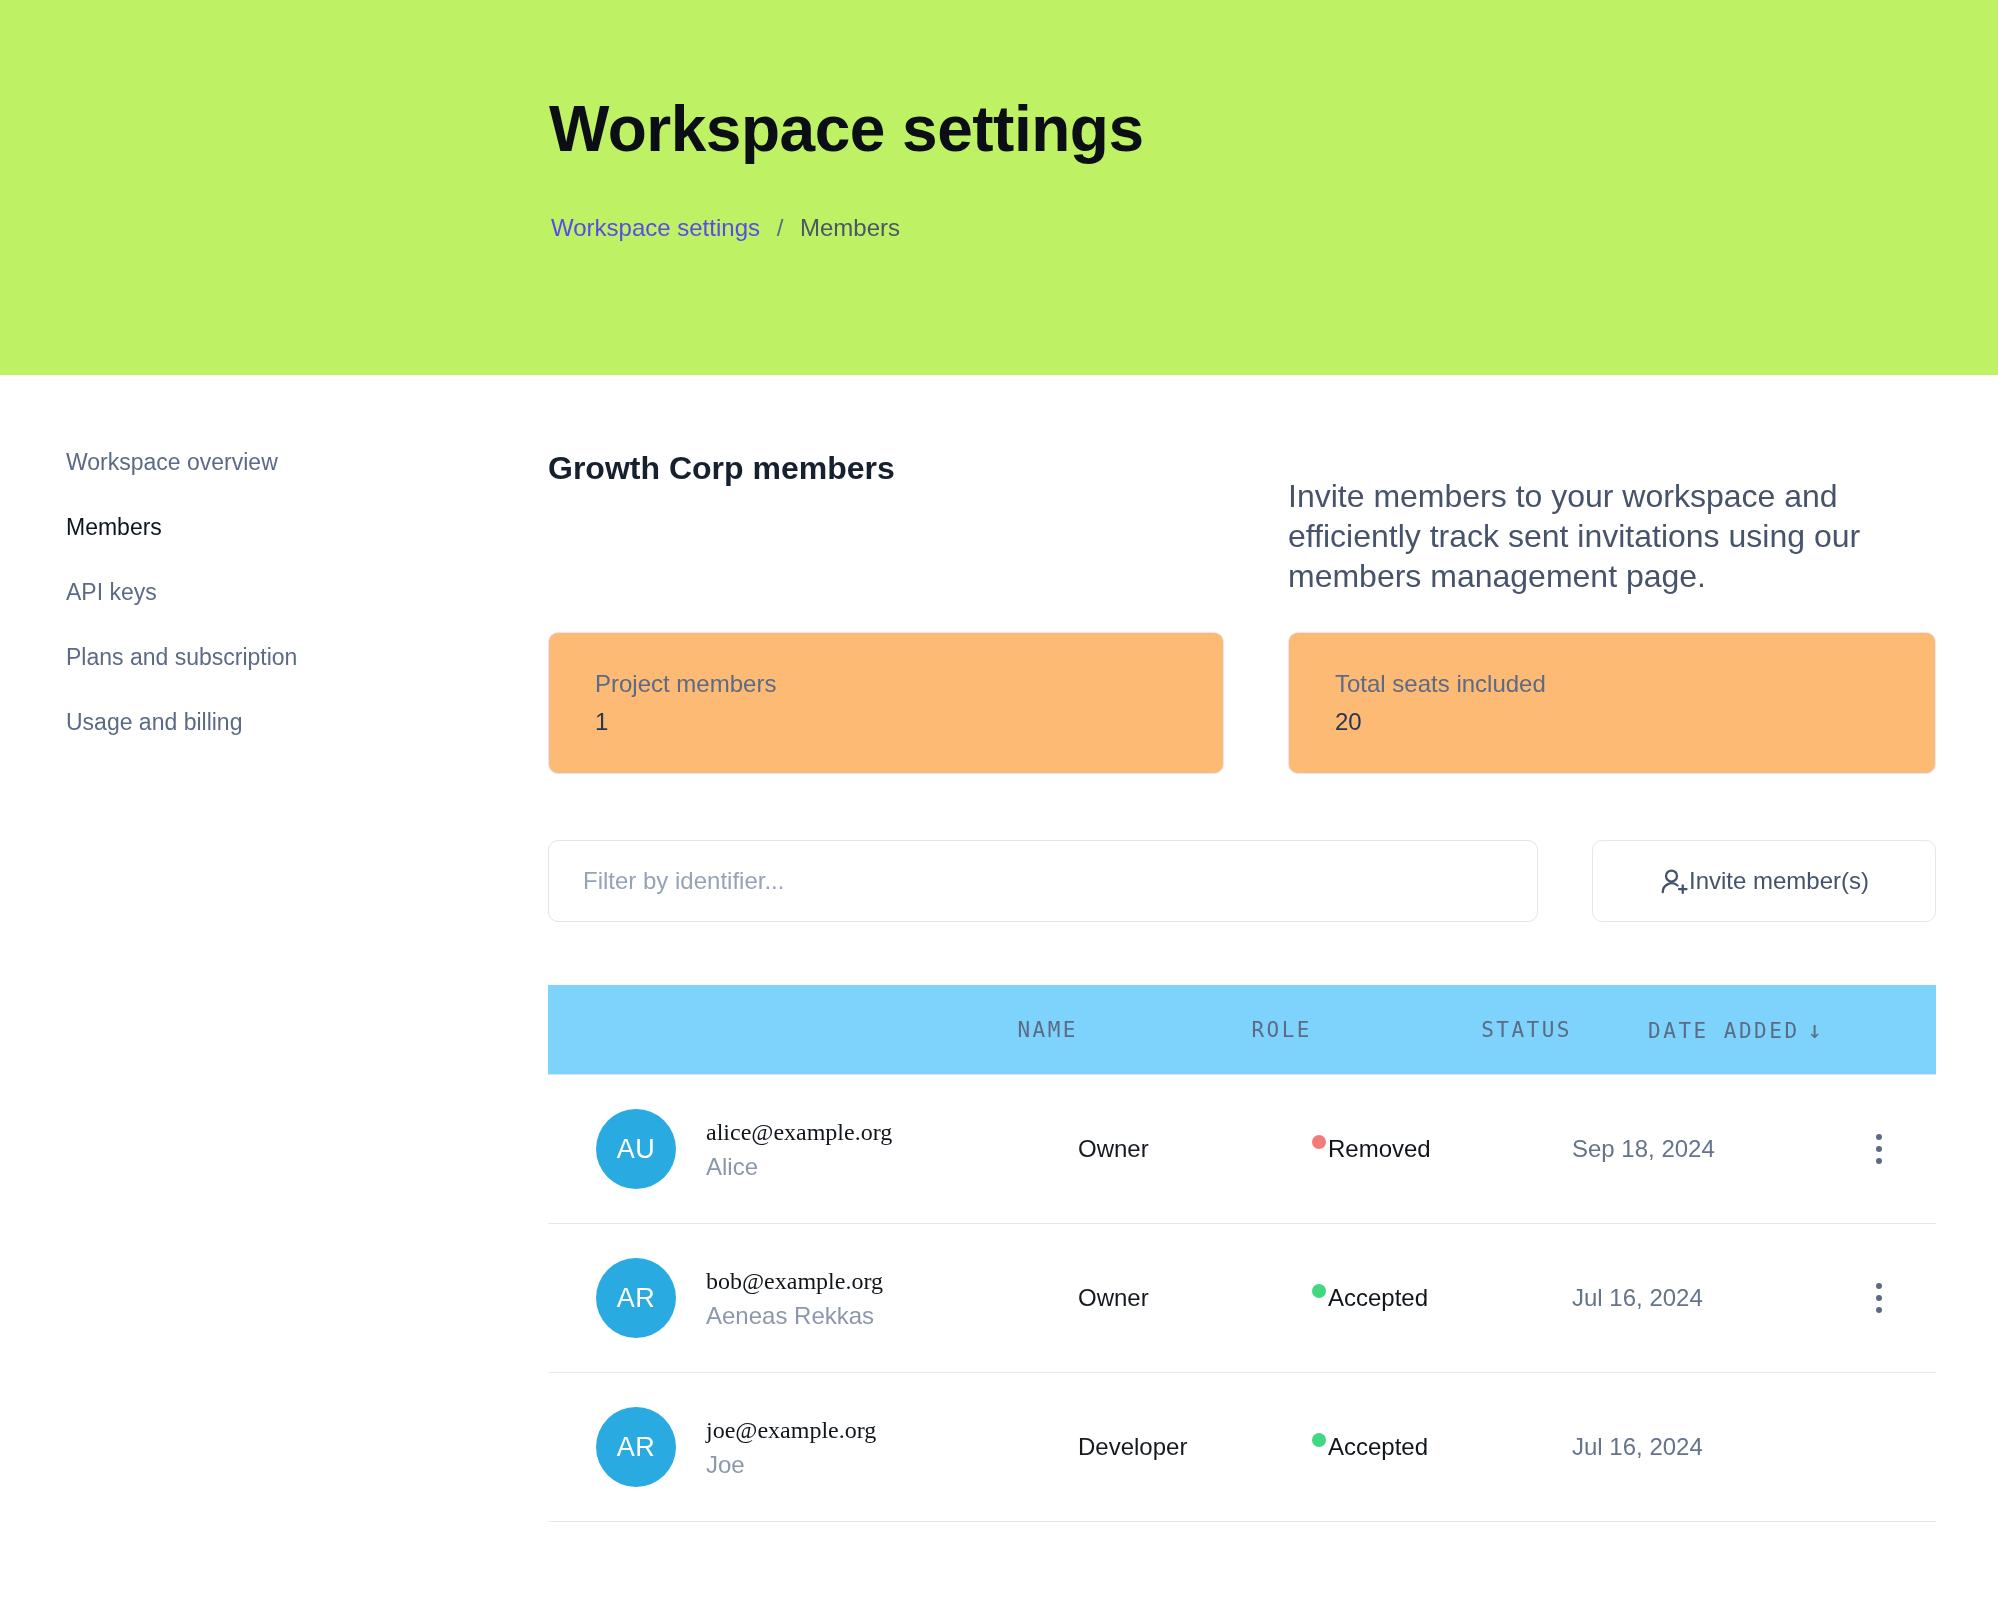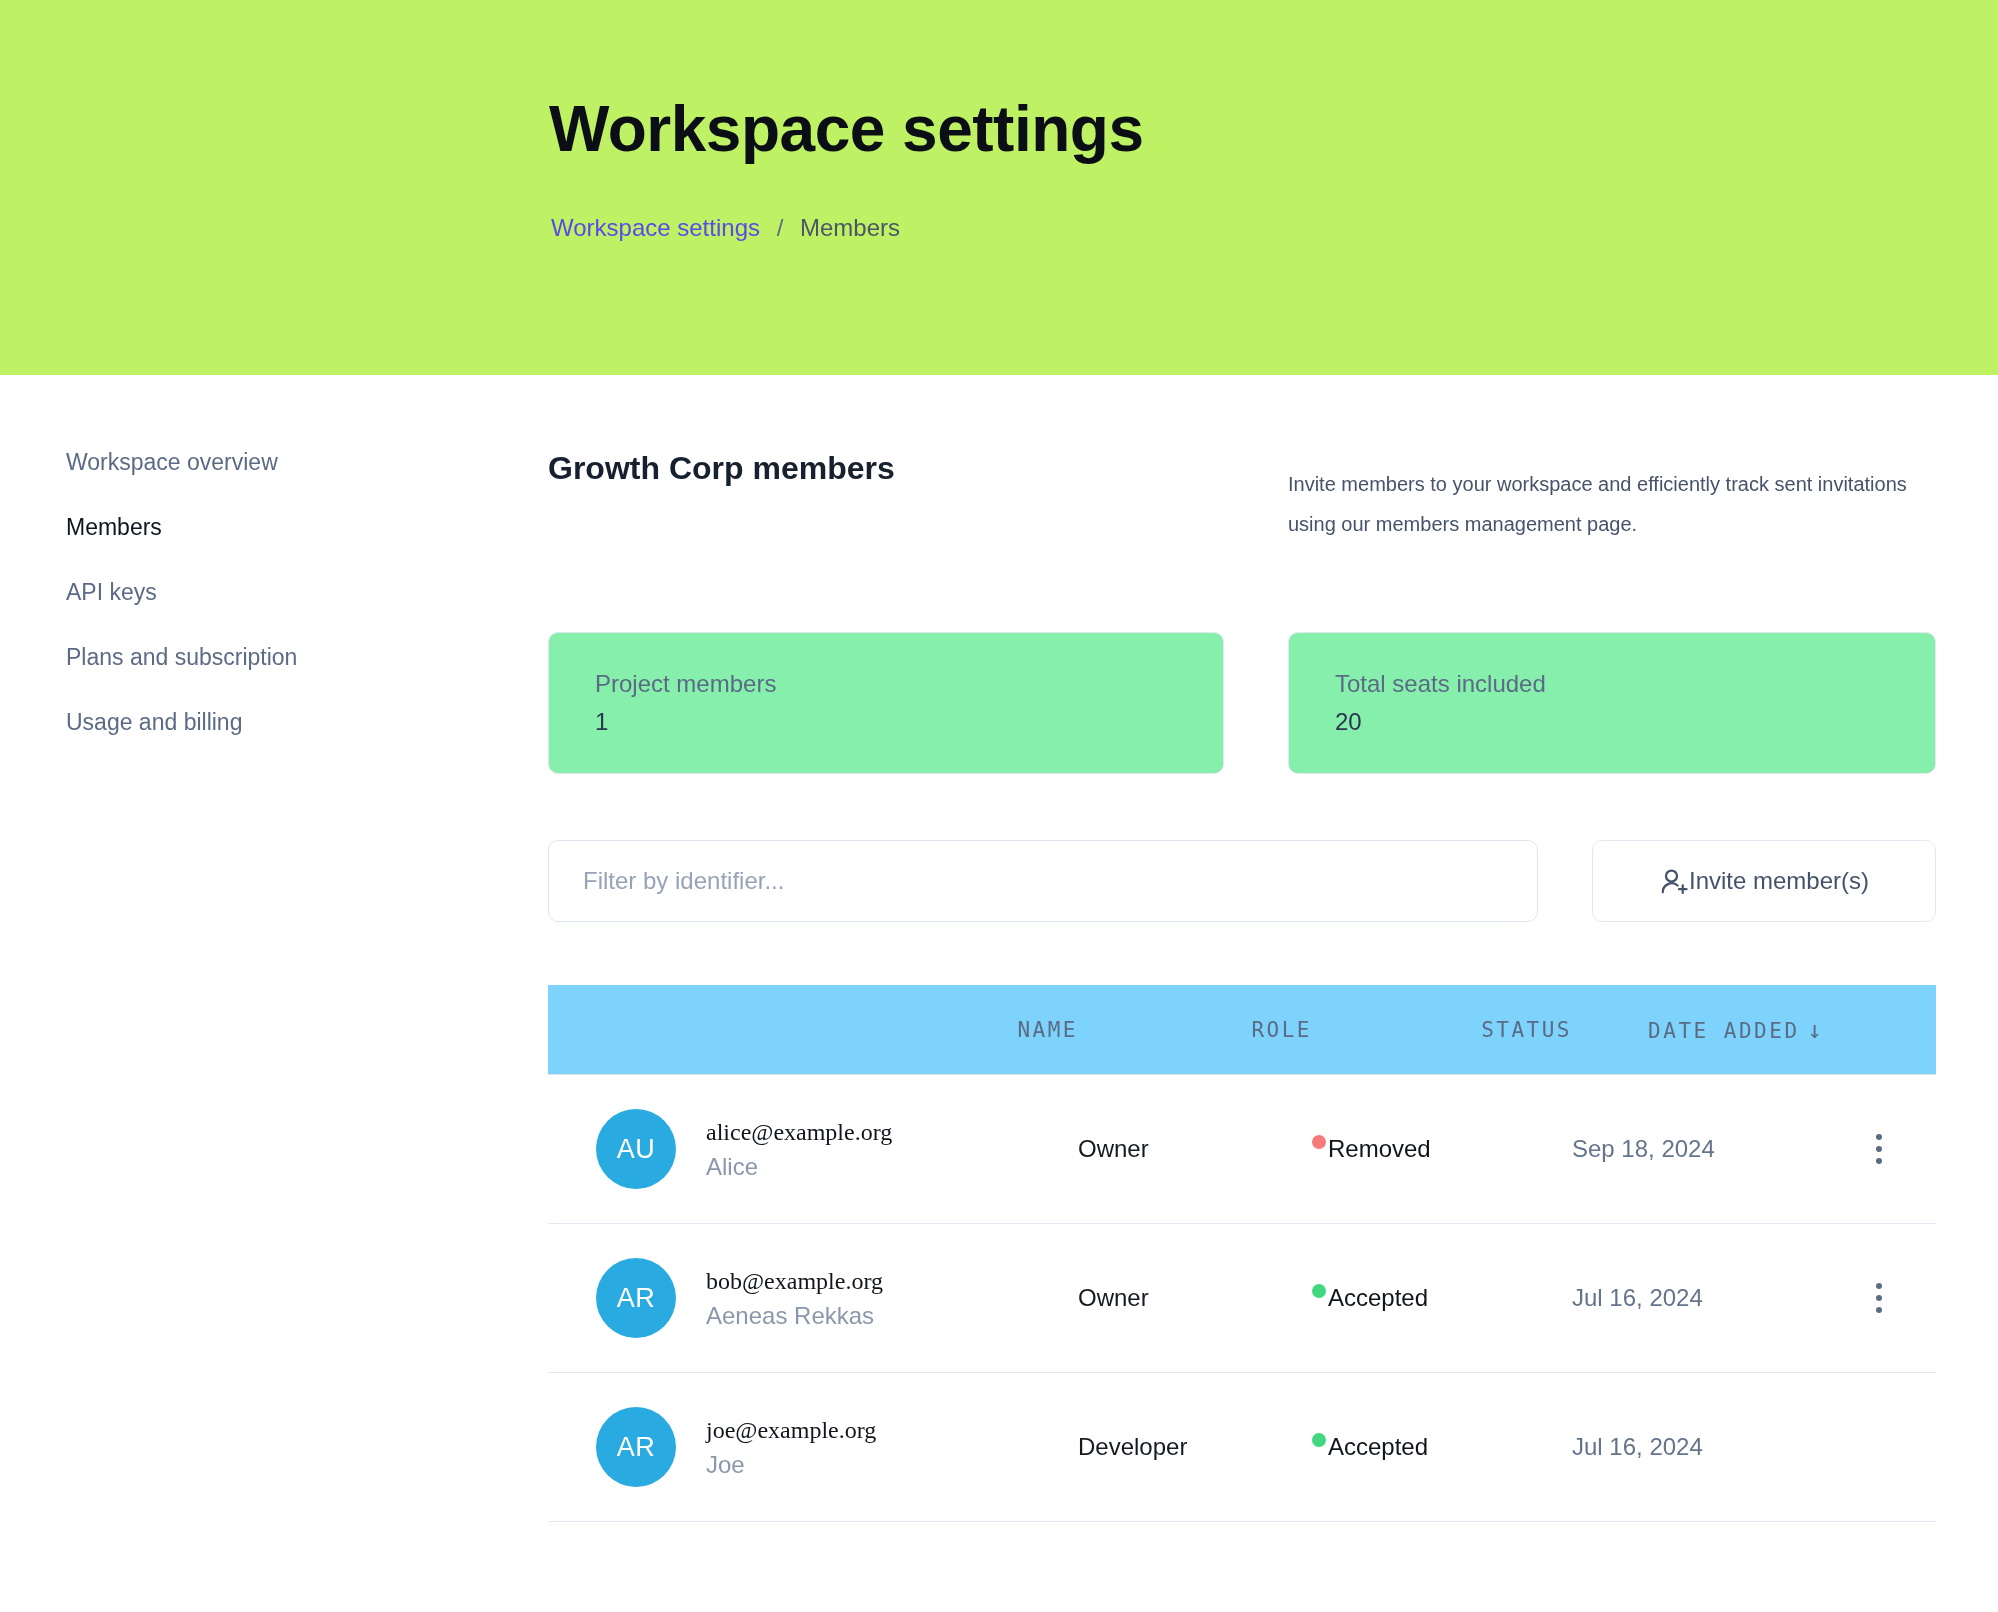--- a/index.html
+++ b/index.html
@@ -45,29 +45,29 @@
   
   .section-heading {
     position: absolute; left: 548px; top: 450px;
     margin: 0;
     font-size: 32px; font-weight: 600;
     color: #16202E;
   }
   .section-description {
     position: absolute; left: 1288px; top: 444px;
     width: 660px;
-    font-size: 20px; line-height: 40px;
+    font-size: 32px; line-height: 40px;
     color: #46536A;
   }
 
   
   .stat-card {
     position: absolute; top: 632px; height: 142px;
     border: 1.5px solid #E3E8F0; border-radius: 10px;
-    background: #86efac;
+    background: #fdba74;
     padding: 36px 0 0 46px;
   }
   .stat-card.first  { left: 548px;  width: 676px; }
   .stat-card.second { left: 1288px; width: 648px; }
   .stat-label { font-size: 24px; color: #5B6B85; line-height: 30px; }
   .stat-value { font-size: 24px; color: #2A3650; line-height: 30px; margin-top: 8px; }
 
   
   .filter-input {
     position: absolute; left: 548px; top: 840px;

